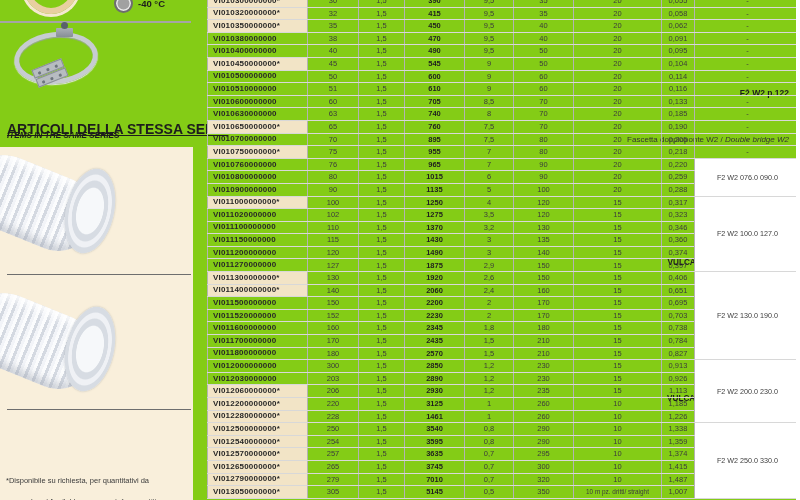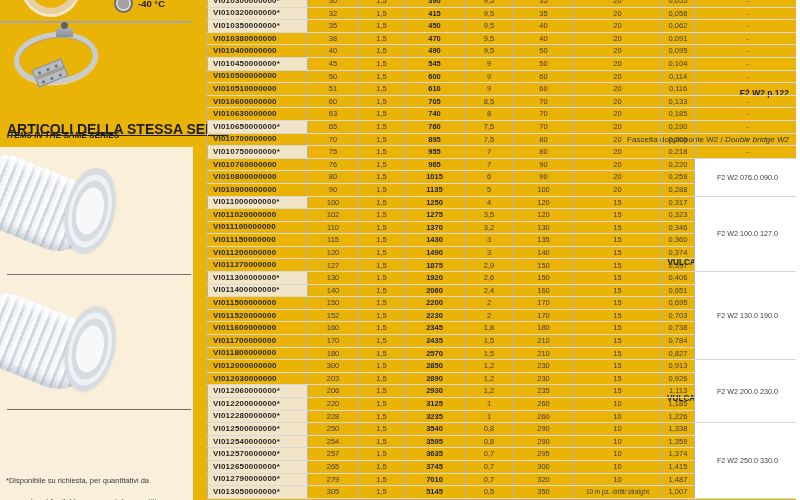--- a/index.html
+++ b/index.html
@@ -1,17 +1,17 @@
 <!DOCTYPE html>
 <html><head>
 <meta charset="utf-8">
 <style>
   * { margin:0; padding:0; box-sizing:border-box; }
   body { background:#ffffff; font-family:"Liberation Sans", sans-serif; }
-  #page { position:relative; width:796px; height:500px; background:#eab308; overflow:hidden; }
+  #page { position:relative; width:796px; height:500px; background:#84cc16; overflow:hidden; }
 
   
   .ring-icon { position:absolute; left:24px; top:-40px; width:54px; height:54px;
     border-radius:50%; border:6px solid #e8cfa1; box-shadow:0 0 0 3px #f5e8d0; }
   .temp-icon { position:absolute; left:114px; top:-6px; width:19px; height:19px;
     border-radius:50%; background:#a1a1a1; border:2px solid #6e6e6e;
     box-shadow:inset 0 0 0 1.5px #e9e9e9; }
   .temp-label { position:absolute; left:138px; top:-2px; font-size:9.5px; font-weight:bold; color:#1d1d1d; }
   .hr1 { position:absolute; left:0; top:21px; width:191px; height:2px; background:#a5a5a5; }
 
@@ -473,21 +473,21 @@
             <td class="bold">3125</td>
             <td>1</td>
             <td>260</td>
             <td>10</td>
             <td>1,185</td>
           </tr>
           <tr>
             <td class="code tan">VI012280000000*</td>
             <td>228</td>
             <td>1,5</td>
-            <td class="bold">3235</td>
+            <td class="bold">1461</td>
             <td>1</td>
             <td>260</td>
             <td>10</td>
             <td>1,226</td>
           </tr>
           <tr>
             <td class="code tan">VI012500000000*</td>
             <td>250</td>
             <td>1,5</td>
             <td class="bold">3540</td>

